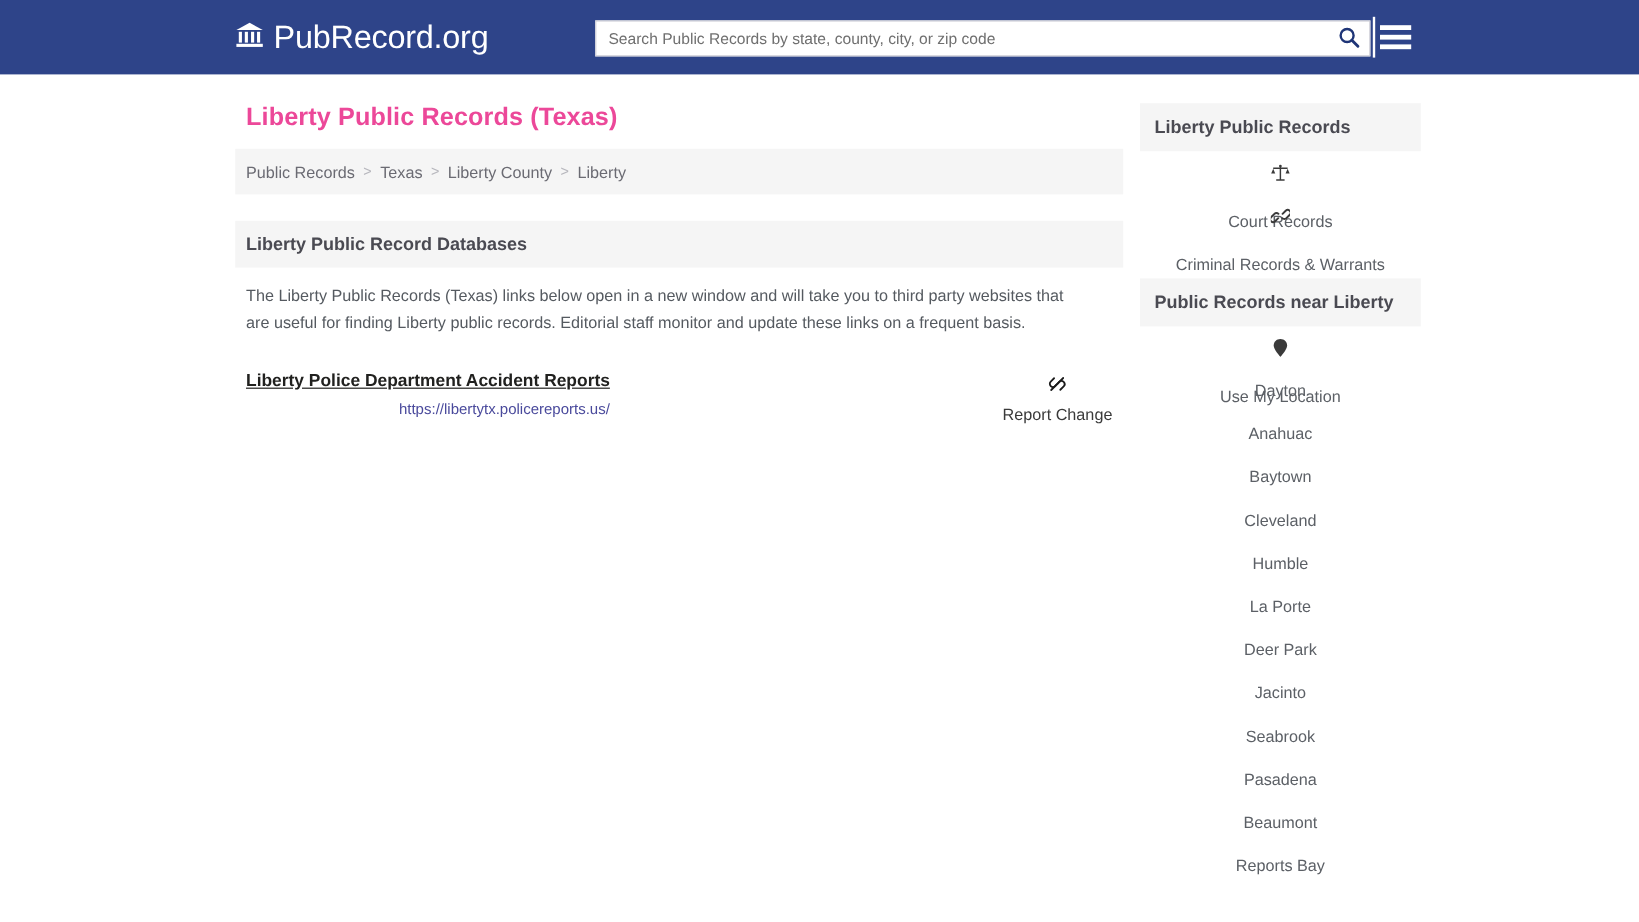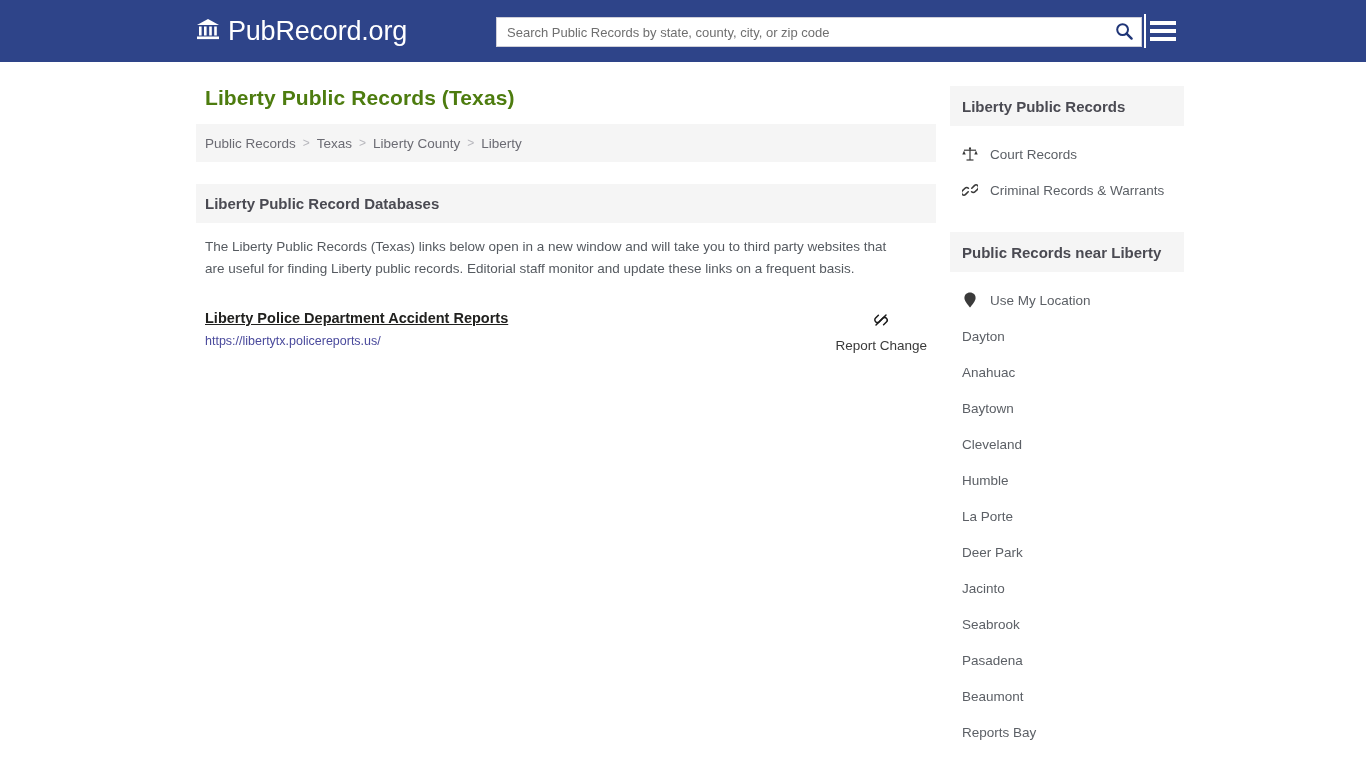--- a/index.html
+++ b/index.html
@@ -106,21 +106,21 @@
   }
   .sidebar {
     width: 234px;
     margin-left: 14px;
     padding-top: 24px;
   }
 
   .page-title {
     font-size: 21px;
     font-weight: bold;
-    color: #4d7c0f;
+    color: #ec4899;
     margin: 0 0 14px 0;
     padding-left: 9px;
     letter-spacing: 0.1px;
   }
 
   .breadcrumb {
     background: #f5f5f5;
     height: 38px;
     display: flex;
     align-items: center;
@@ -165,20 +165,21 @@
     margin: 0;
     max-width: 718px;
   }
 
   .record-row {
     margin-top: 30px;
     padding: 0 9px;
     display: flex;
     align-items: flex-start;
     justify-content: space-between;
+    text-align: right;
   }
   .record-link {
     font-size: 14.5px;
     font-weight: bold;
     color: #21211f;
     text-decoration: underline;
     display: block;
   }
   .record-url {
     display: block;
@@ -209,24 +210,25 @@
     font-size: 15px;
     font-weight: bold;
     color: #4a4a52;
   }
   .side-head.second { margin-top: 24px; }
 
   .side-list { margin: 0; padding: 0; list-style: none; }
   .side-item {
     display: flex;
     align-items: center;
-    gap: 12px;
+    gap: 25px;
     padding: 0 12px;
     height: 36px;
     font-size: 13.5px;
+    flex-direction: column;
   }
   .side-item a {
     color: #5c6066;
     text-decoration: none;
     font-size: 13.5px;
   }
   .side-item.first-item { margin-top: 10px; }
   .side-icon {
     width: 16px;
     display: flex;

